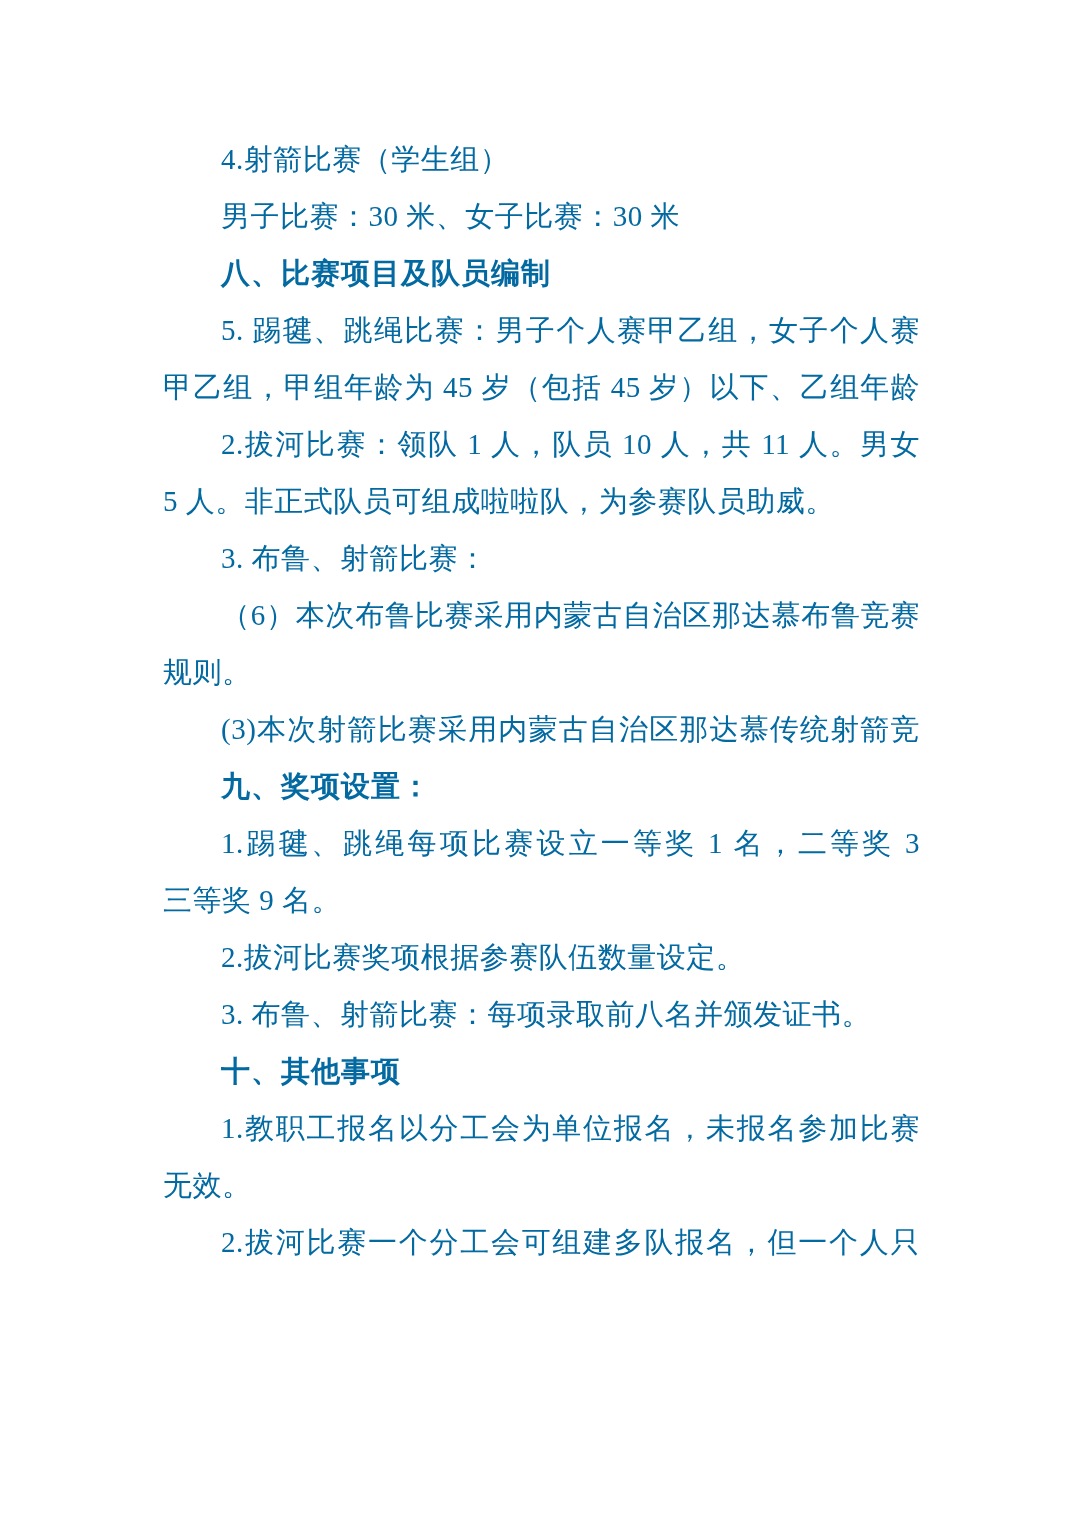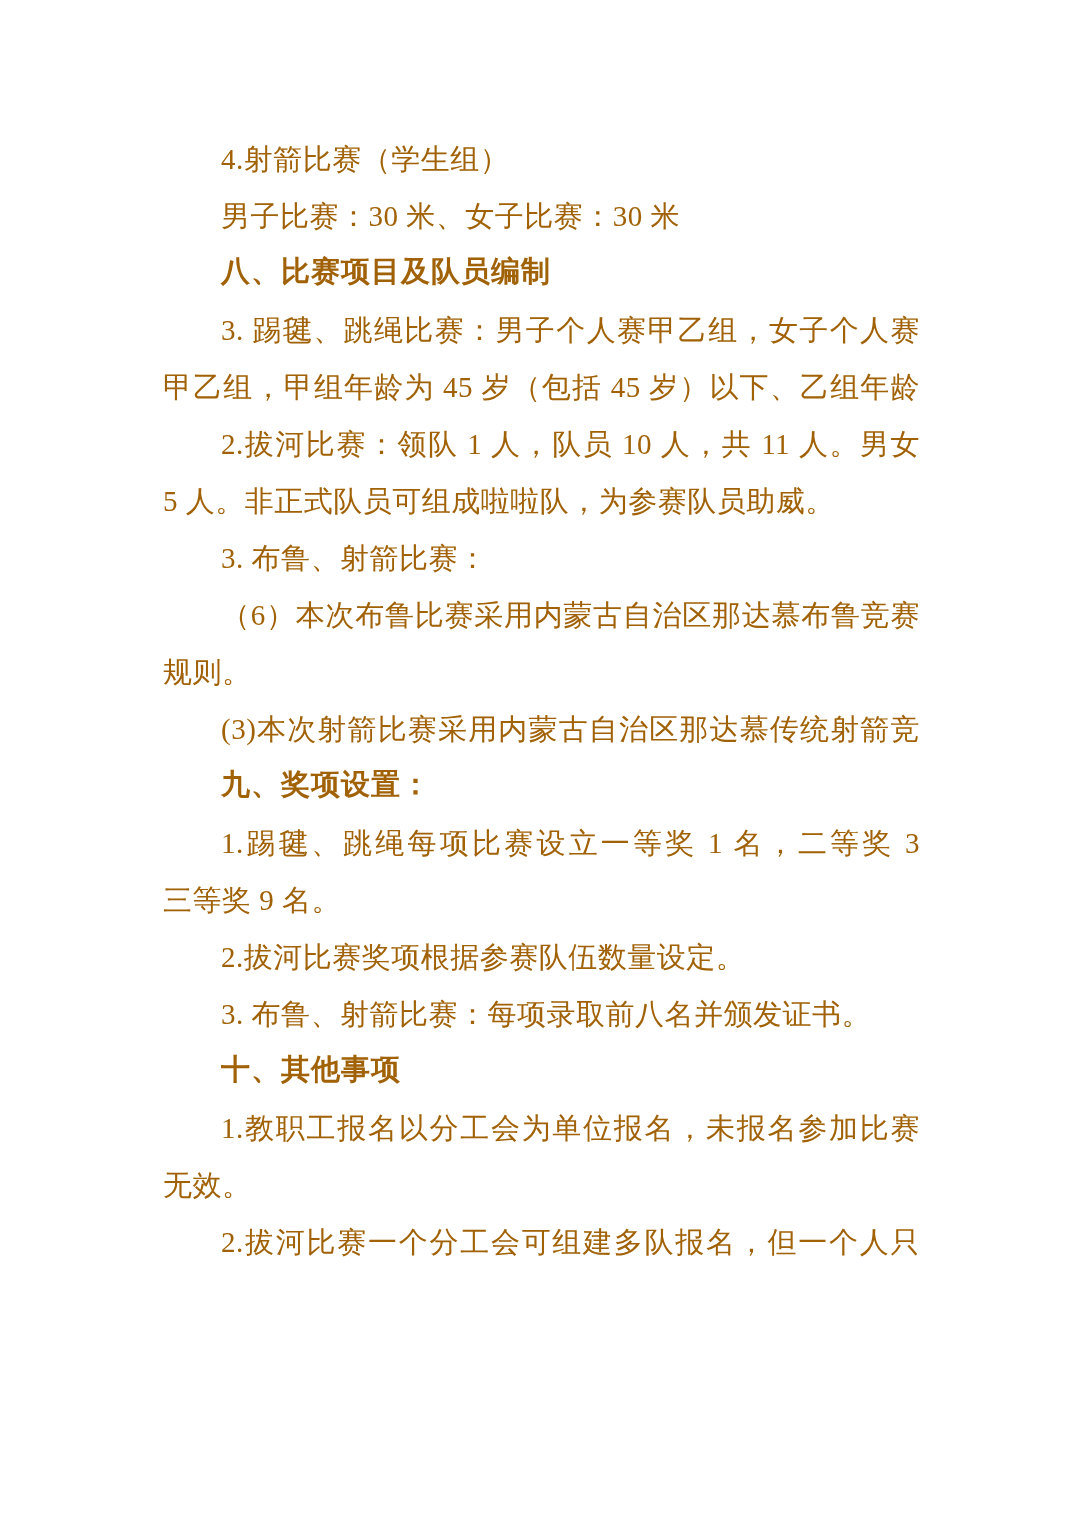--- a/index.html
+++ b/index.html
@@ -34,33 +34,33 @@
   }
   .doc-line.justify {
     white-space: normal;
     text-align: justify;
     text-align-last: justify;
     text-justify: inter-character;
     overflow: hidden;
   }
   .doc-line.bold {
     font-weight: 700;
-    font-family: Liberation Mono, monospace;
+    font-family: Liberation Serif, serif;
     letter-spacing: 1px;
   }
 </style>
 </head>
 <body>
 
-<div class="page" style="background: rgb(255, 255, 255); color: #a16207;">
+<div class="page" style="background: rgb(255, 255, 255); color: #0369a1;">
   <div class="text-column" id="text-column">
       <div class="doc-line indent">4.射箭比赛（学生组）</div>
       <div class="doc-line indent">男子比赛：30 米、女子比赛：30 米</div>
       <div class="doc-line bold indent">八、比赛项目及队员编制</div>
-      <div class="doc-line indent justify">3. 踢毽、跳绳比赛：男子个人赛甲乙组，女子个人赛</div>
+      <div class="doc-line indent justify">5. 踢毽、跳绳比赛：男子个人赛甲乙组，女子个人赛</div>
       <div class="doc-line justify">甲乙组，甲组年龄为 45 岁（包括 45 岁）以下、乙组年龄为</div>
       <div class="doc-line indent justify">2.拔河比赛：领队 1 人，队员 10 人，共 11 人。男女各</div>
       <div class="doc-line">5 人。非正式队员可组成啦啦队，为参赛队员助威。</div>
       <div class="doc-line indent">3. 布鲁、射箭比赛：</div>
       <div class="doc-line indent justify">（6）本次布鲁比赛采用内蒙古自治区那达慕布鲁竞赛</div>
       <div class="doc-line">规则。</div>
       <div class="doc-line indent justify">(3)本次射箭比赛采用内蒙古自治区那达慕传统射箭竞</div>
       <div class="doc-line bold indent">九、奖项设置：</div>
       <div class="doc-line indent justify">1.踢毽、跳绳每项比赛设立一等奖 1 名，二等奖 3 名，</div>
       <div class="doc-line">三等奖 9 名。</div>

